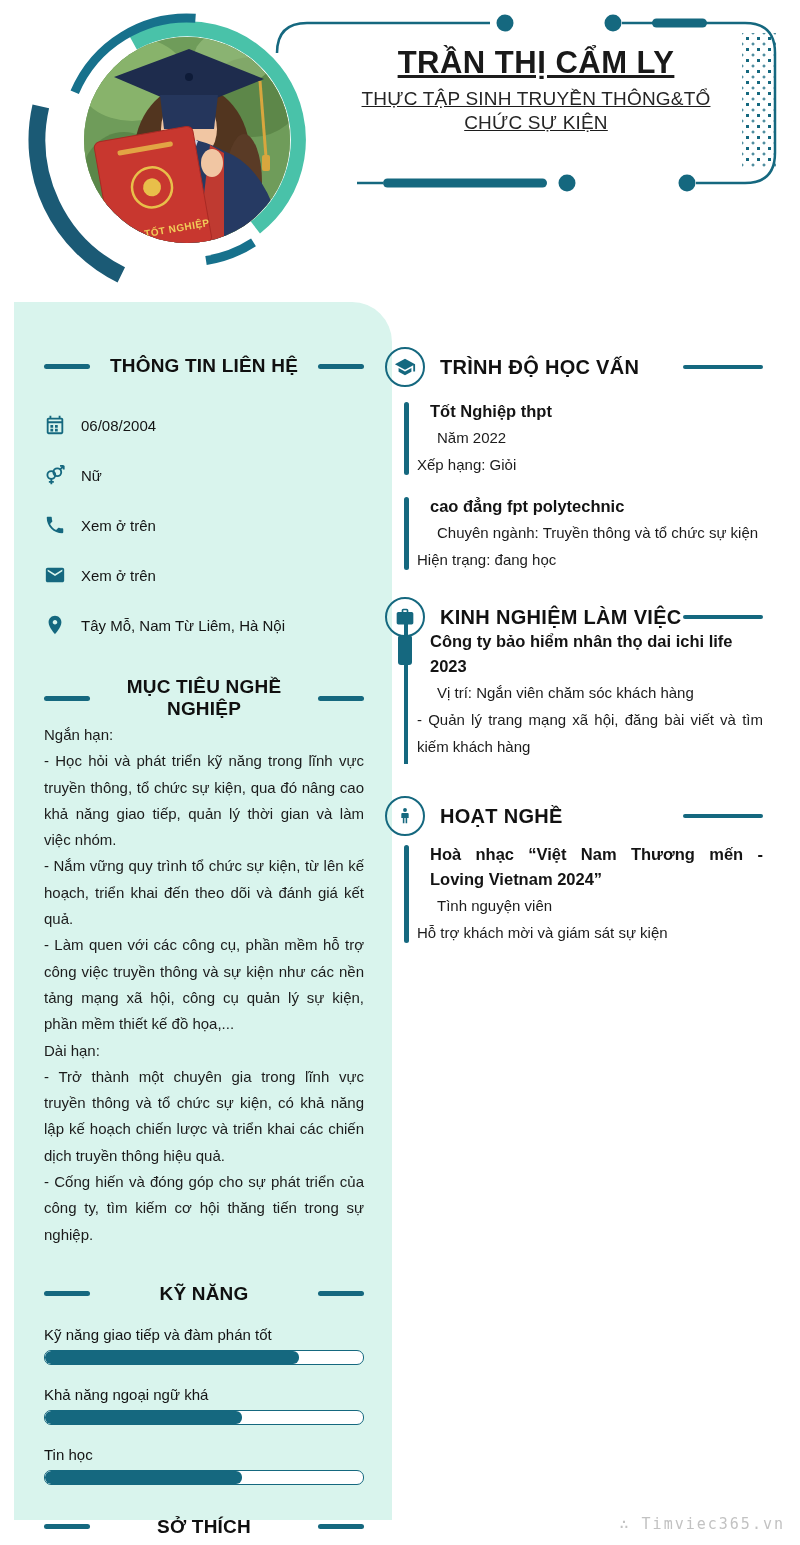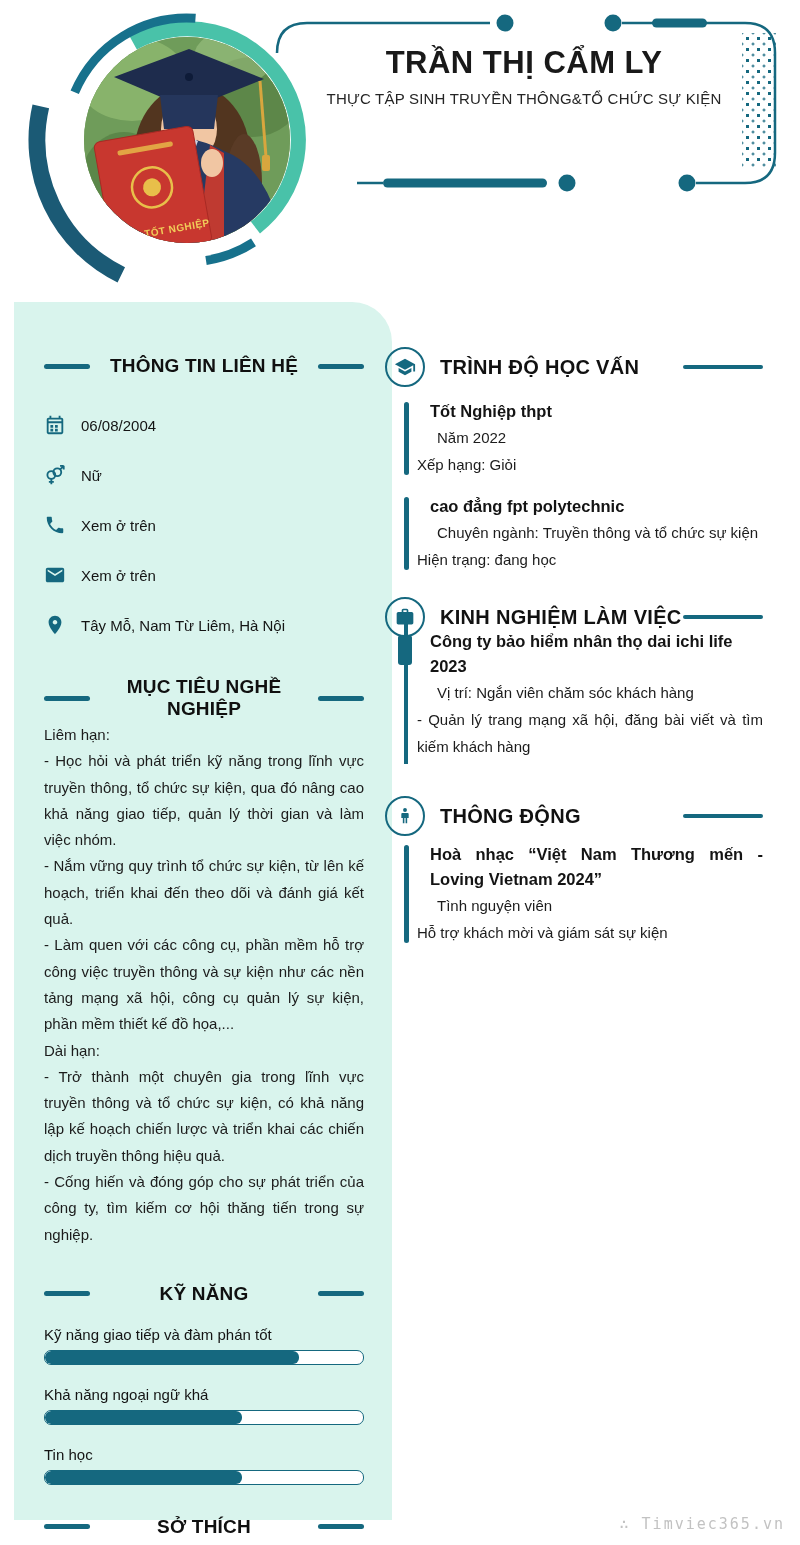--- a/index.html
+++ b/index.html
@@ -15,23 +15,23 @@
   }
   
   .hero{position:absolute;left:0;top:0;width:800px;height:302px;}
   .arcs{position:absolute;left:10px;top:5px;}
   .photo{position:absolute;left:84px;top:37px;width:206px;height:206px;border-radius:50%;overflow:hidden;background:#6f9c5a;}
   .frame{position:absolute;left:270px;top:8px;}
   .dots{position:absolute;left:742px;top:33px;width:34px;height:136px;
     background-image:radial-gradient(circle,var(--teal) 1.6px,transparent 1.9px),
                      radial-gradient(circle,var(--teal) 1.1px,transparent 1.4px);
     background-size:11px 11px,11px 11px;background-position:0 0,5.5px 5.5px;}
-  .name-block{position:absolute;left:284px;top:46px;width:480px;text-align:center;}
+  .name-block{position:absolute;left:296px;top:46px;width:480px;text-align:center;text-decoration:underline;}
   .name{font-size:31px;font-weight:700;color:#191919;letter-spacing:.5px;line-height:34px;}
-  .subtitle{font-size:15px;color:#252525;line-height:24px;margin:7px auto 0;max-width:400px;letter-spacing:.2px;}
+  .subtitle{font-size:19px;color:#252525;line-height:24px;margin:7px auto 0;max-width:400px;letter-spacing:.2px;}
   
   .left-panel{position:absolute;left:14px;top:302px;width:378px;height:1218px;background:var(--mint);
     border-radius:0 40px 0 0;box-sizing:border-box;padding:52px 28px 0 30px;}
   .side-head{display:flex;align-items:center;justify-content:space-between;height:24px;}
   .dash{width:46px;height:5px;border-radius:2.5px;background:var(--teal);flex:none;}
   .side-title{font-size:19px;font-weight:700;color:#101010;text-align:center;letter-spacing:.2px;padding:0 6px;}
   .contact-list{margin-top:22px;}
   .crow{display:flex;align-items:center;height:50px;}
   .cicon{width:24px;display:flex;color:var(--teal);flex:none;}
   .ctext{margin-left:13px;font-size:15px;color:#141414;}
@@ -185,21 +185,21 @@
     </div>
   </div>
 
   <div class="side-head mt-objective">
     <span class="dash"></span>
     <span class="side-title">MỤC TIÊU NGHỀ NGHIỆP</span>
     <span class="dash"></span>
   </div>
 
   <div class="objective-text">
-    <p class="jtext">Liêm hạn:</p>
+    <p class="jtext">Ngắn hạn:</p>
     <p class="jtext">- Học hỏi và phát triển kỹ năng trong lĩnh vực truyền thông, tổ chức sự kiện, qua đó nâng cao khả năng giao tiếp, quản lý thời gian và làm việc nhóm.</p>
     <p class="jtext">- Nắm vững quy trình tổ chức sự kiện, từ lên kế hoạch, triển khai đến theo dõi và đánh giá kết quả.</p>
     <p class="jtext">- Làm quen với các công cụ, phần mềm hỗ trợ công việc truyền thông và sự kiện như các nền tảng mạng xã hội, công cụ quản lý sự kiện, phần mềm thiết kế đồ họa,...</p>
     <p class="jtext">Dài hạn:</p>
     <p class="jtext">- Trở thành một chuyên gia trong lĩnh vực truyền thông và tổ chức sự kiện, có khả năng lập kế hoạch chiến lược và triển khai các chiến dịch truyền thông hiệu quả.</p>
     <p class="jtext">- Cống hiến và đóng góp cho sự phát triển của công ty, tìm kiếm cơ hội thăng tiến trong sự nghiệp.</p>
   </div>
 
   <div class="side-head mt-skills">
     <span class="dash"></span>
@@ -275,21 +275,21 @@
     <p class="rline outdent">- Quản lý trang mạng xã hội, đăng bài viết và tìm kiếm khách hàng</p>
   </div>
 
   <div class="sec-head sec-act">
     <span class="icon-circle">
       <svg width="18" height="18" viewBox="0 0 24 24" fill="currentColor">
           <circle cx="12" cy="4" r="2.6"></circle>
           <path d="M8.6 8h6.8c.9 0 1.5.7 1.5 1.5v5.3h-2v7h-2.1v-7h-1.6v7H9.1v-7h-2V9.5C7.1 8.7 7.7 8 8.6 8z"></path>
         </svg>
     </span>
-    <span class="sec-title">THÔNG ĐỘNG</span>
+    <span class="sec-title">HOẠT NGHỀ</span>
     <span class="head-line"></span>
   </div>
 
   <div class="entry act-entry">
     <span class="vbar"></span>
     <p class="entry-title">Hoà nhạc “Việt Nam Thương mến - Loving Vietnam 2024”</p>
     <p class="rline indent">Tình nguyện viên</p>
     <p class="rline outdent">Hỗ trợ khách mời và giám sát sự kiện</p>
   </div>
 </div>

